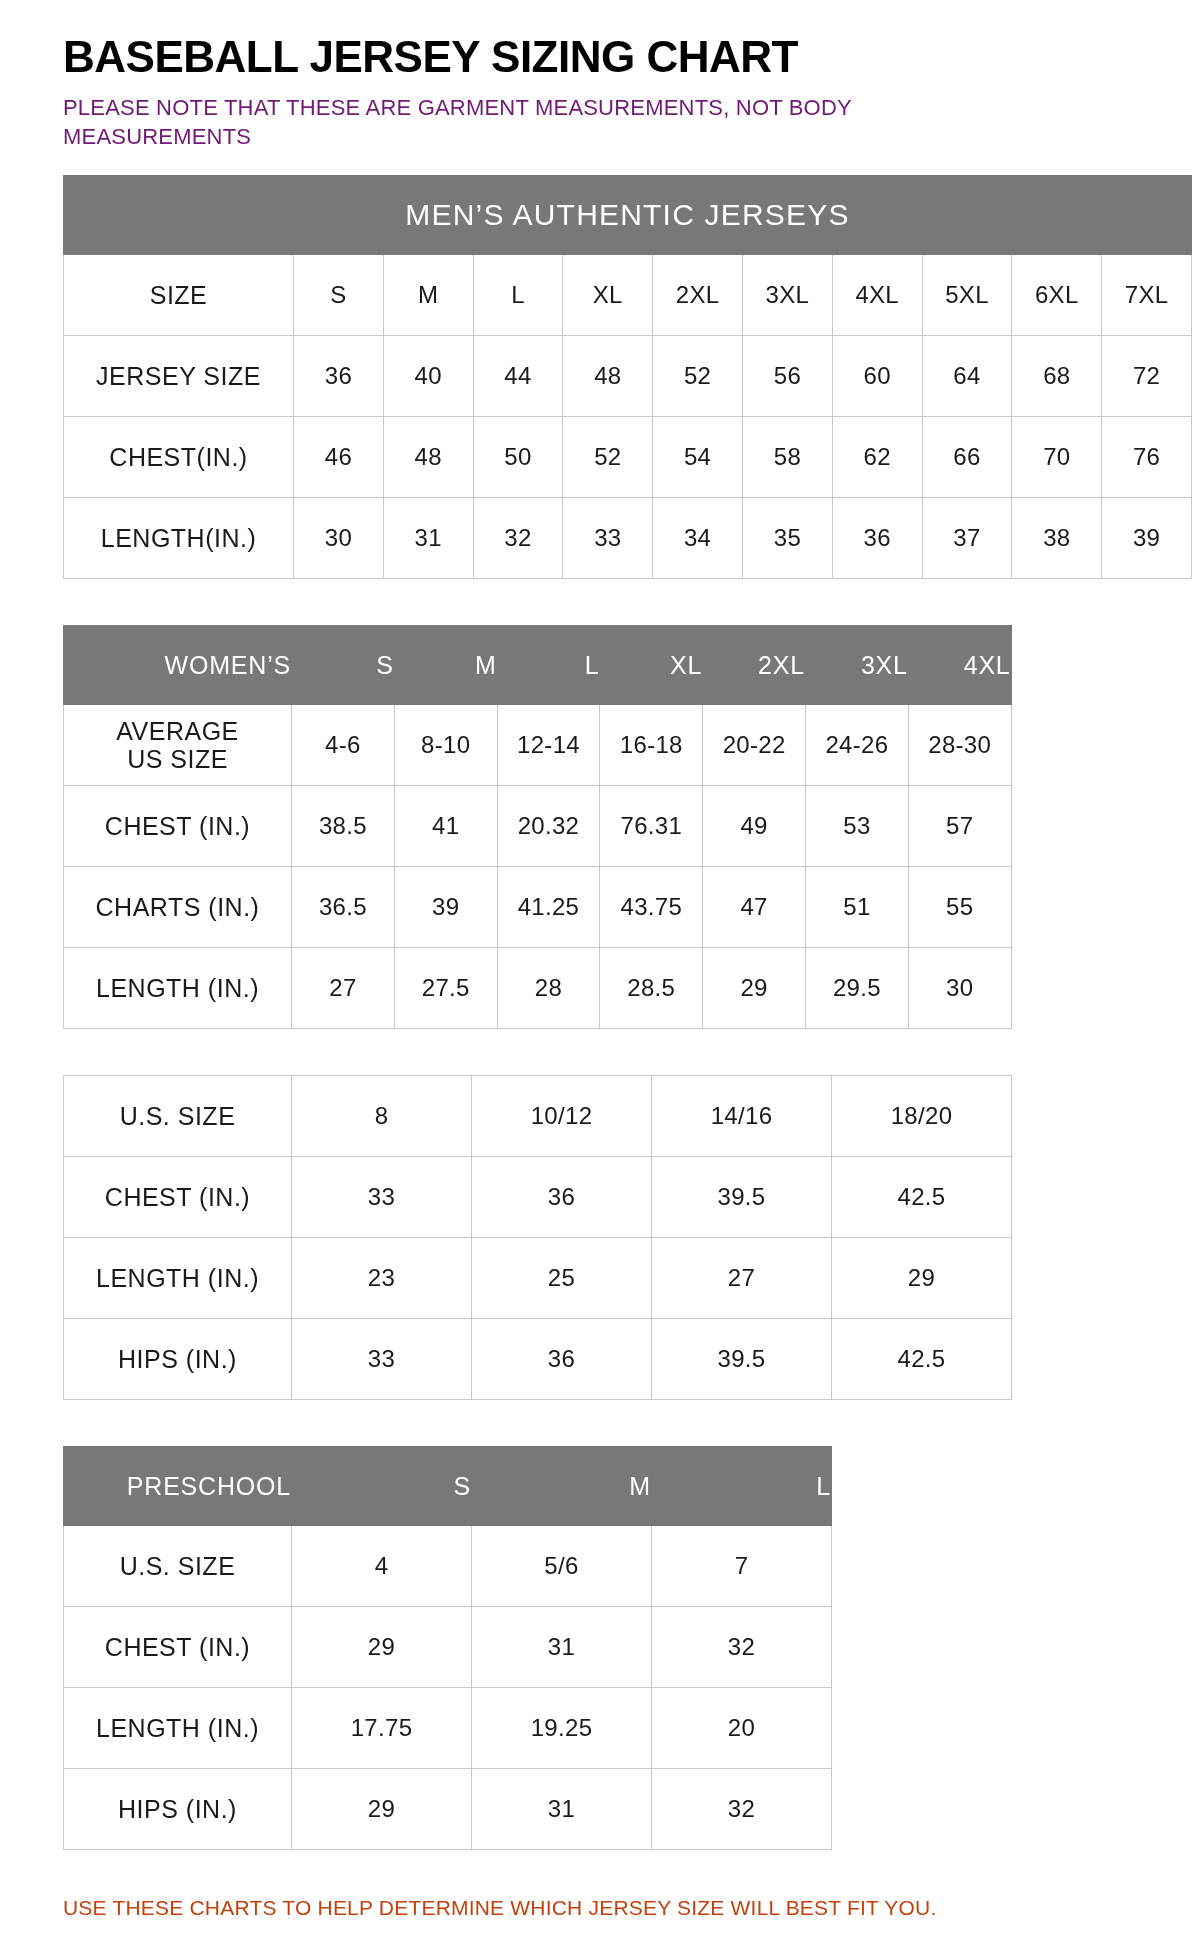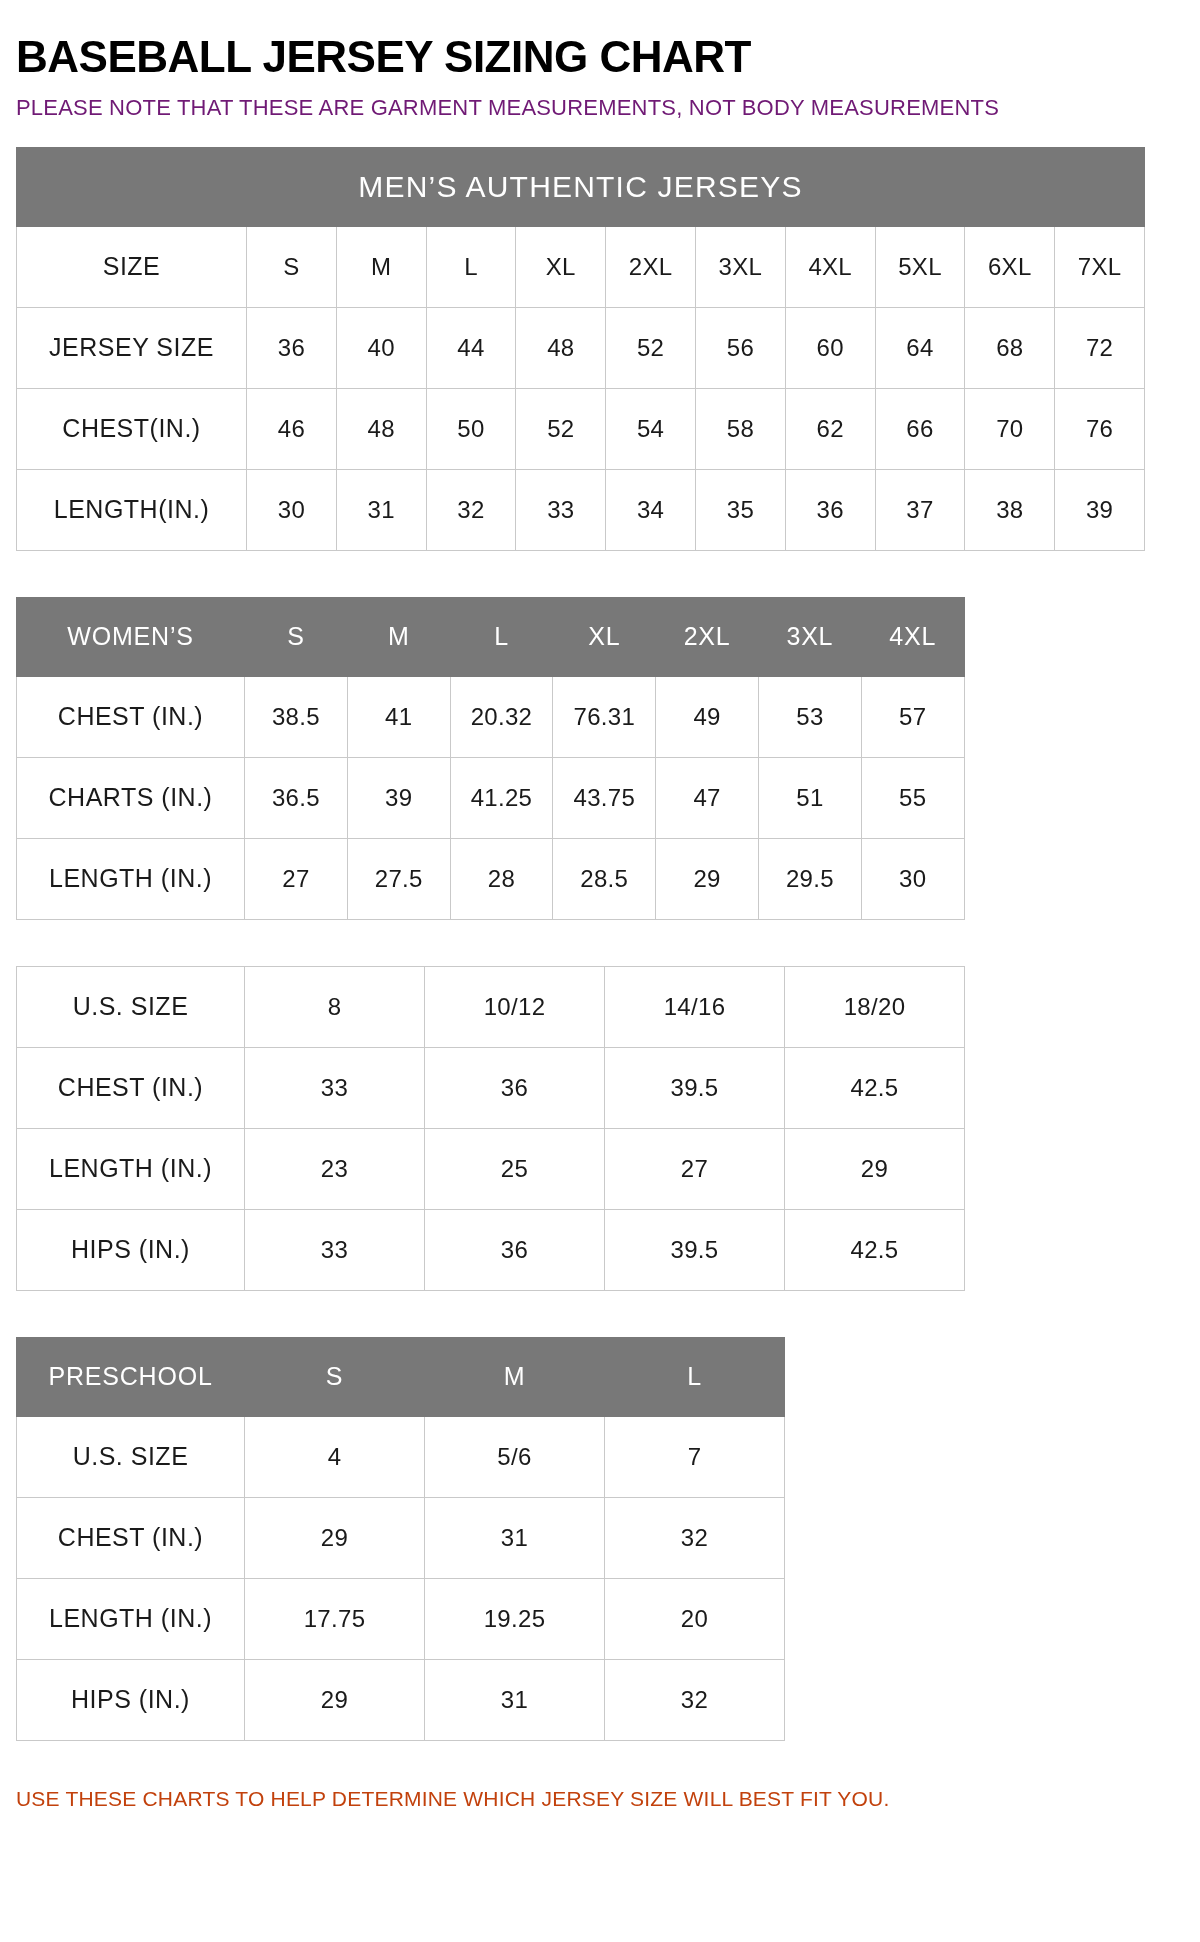--- a/index.html
+++ b/index.html
@@ -11,21 +11,21 @@
     width: 1200px;
     height: 1942px;
     font-family: "Liberation Sans", sans-serif;
     color: #000000;
     -webkit-font-smoothing: antialiased;
   }
   .page {
     box-sizing: border-box;
     width: 1079px;
     min-height: 1942px;
-    padding: 34px 40px 10px 16px;
+    padding: 34px 40px 10px 63px;
   }
   .title {
     font-size: 44px;
     font-weight: bold;
     letter-spacing: -0.5px;
     line-height: 1.05;
     margin: 0 0 14px 0;
     color: #000;
   }
   .subtitle {
@@ -60,20 +60,21 @@
     border: 1px solid #787878;
     height: 78px;
   }
   .hdr-cell {
     background: #787878;
     color: #ffffff;
     font-size: 25px;
     letter-spacing: 0.8px;
     border: 1px solid #787878;
     height: 78px;
+    text-align: right;
   }
   .rowlabel {
     font-size: 25px;
     letter-spacing: 0.5px;
     color: #1a1a1a;
   }
   .two-line {
     line-height: 1.15;
   }
 
@@ -201,20 +202,33 @@
         <td class="hdr-cell">WOMEN’S</td>
         <td class="hdr-cell">S</td>
         <td class="hdr-cell">M</td>
         <td class="hdr-cell">L</td>
         <td class="hdr-cell">XL</td>
         <td class="hdr-cell">2XL</td>
         <td class="hdr-cell">3XL</td>
         <td class="hdr-cell">4XL</td>
       </tr>
       <tr>
+        <td class="rowlabel two-line">
+          <span>AVERAGE</span><br>
+          <span>US SIZE</span>
+        </td>
+        <td>4-6</td>
+        <td>8-10</td>
+        <td>12-14</td>
+        <td>16-18</td>
+        <td>20-22</td>
+        <td>24-26</td>
+        <td>28-30</td>
+      </tr>
+      <tr>
         <td class="rowlabel">CHEST (IN.)</td>
         <td>38.5</td>
         <td>41</td>
         <td>20.32</td>
         <td>76.31</td>
         <td>49</td>
         <td>53</td>
         <td>57</td>
       </tr>
       <tr>

